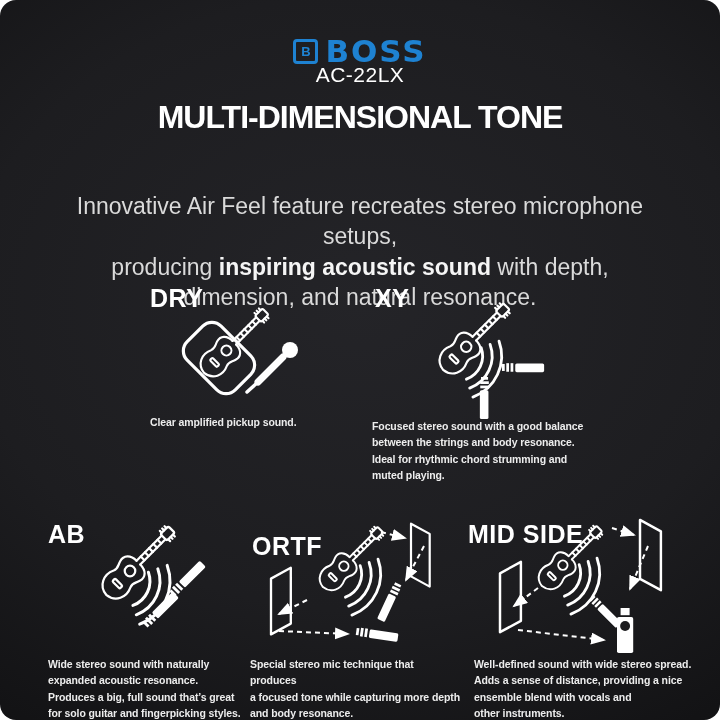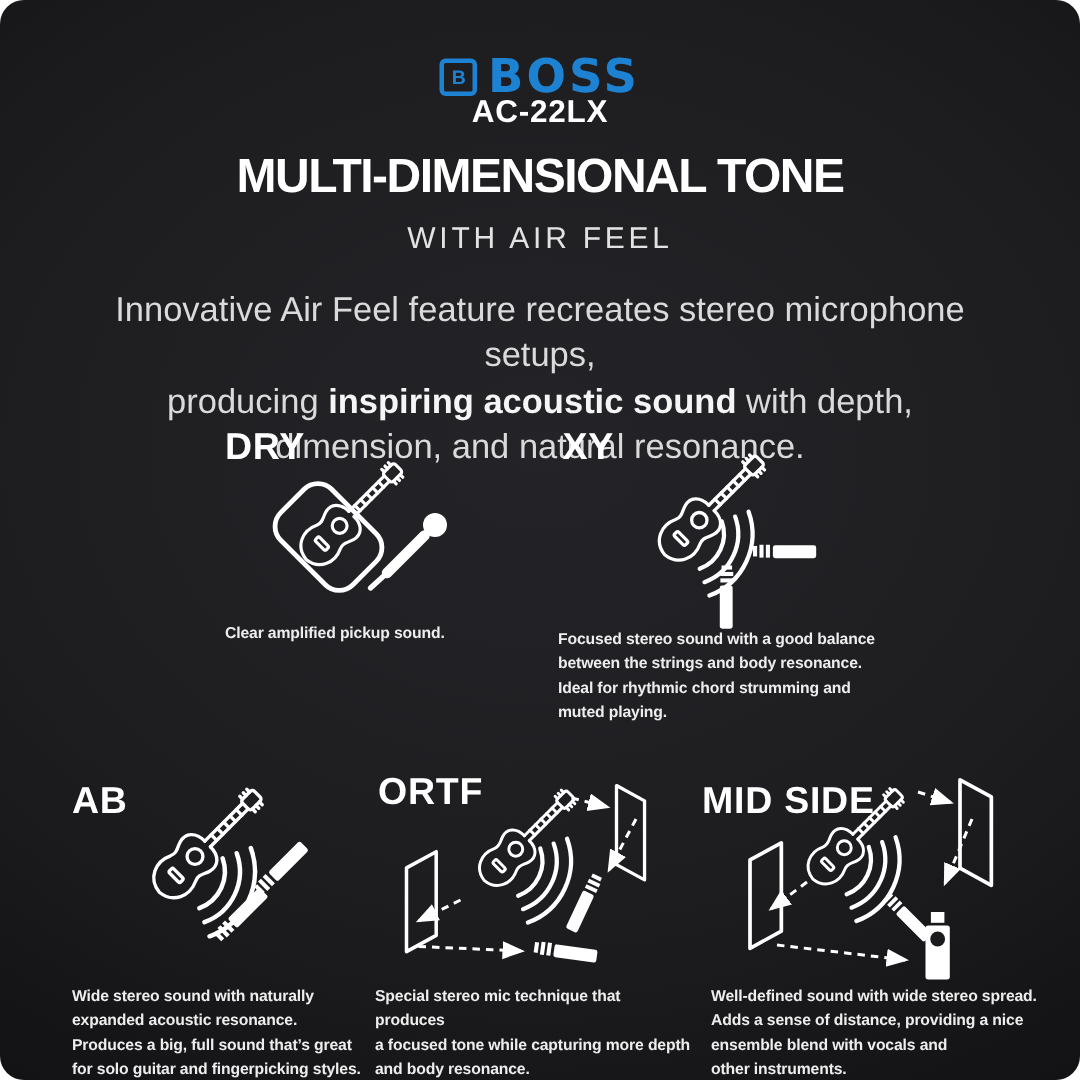--- a/index.html
+++ b/index.html
@@ -5,42 +5,42 @@
   html,body{margin:0;padding:0;background:#ffffff;}
   .canvas{
     position:relative;width:720px;height:720px;overflow:hidden;border-radius:16px;
     background:radial-gradient(120% 95% at 50% 42%, #242428 0%, #1d1d20 45%, #131315 72%, #0a0a0c 100%);
     font-family:"Liberation Sans", sans-serif;color:#ffffff;
   }
   
   .brand{position:absolute;top:33px;left:0;right:0;display:flex;justify-content:center;align-items:center;gap:7px;}
   .brand-square{width:19px;height:19px;border:3px solid #1e82d2;border-radius:4px;display:flex;align-items:center;justify-content:center;color:#1e82d2;font-weight:bold;font-size:13px;line-height:1;}
   .brand-word{color:#1e82d2;font-size:31px;font-weight:bold;letter-spacing:2px;font-family:"DejaVu Sans", sans-serif;}
-  .model{position:absolute;top:63px;left:0;right:0;text-align:center;font-size:21px;font-weight:bold;letter-spacing:.5px;}
+  .model{position:absolute;top:63px;left:0;right:0;text-align:center;font-size:21px;font-weight:normal;letter-spacing:.5px;}
   
   .title{position:absolute;top:99px;left:0;right:0;text-align:center;font-size:32px;font-weight:bold;letter-spacing:-1px;}
   .subtitle{position:absolute;top:148px;left:0;right:0;text-align:center;font-size:20px;font-weight:400;letter-spacing:2.5px;color:#e2e2e2;}
   .intro{position:absolute;top:191px;left:40px;right:40px;text-align:center;font-size:23px;line-height:1.32;color:#dadada;white-space:pre-line;}
   .intro b{color:#f5f5f5;}
   
   .mode{position:absolute;}
   .mode-label{position:absolute;font-size:25px;font-weight:bold;letter-spacing:.5px;}
   .mode-caption{position:absolute;font-size:10.5px;font-weight:bold;line-height:1.55;color:#ededed;letter-spacing:-.1px;white-space:pre-line;}
   svg.diagram{position:absolute;left:0;top:0;overflow:visible;}
   #dry{left:118px;top:280px;width:235px;height:230px;}
   #dry .mode-label{left:32px;top:4px;}
   #dry .mode-caption{left:32px;top:134px;width:195px;}
   #xy{left:355px;top:280px;width:265px;height:230px;}
   #xy .mode-label{left:20px;top:4px;}
   #xy .mode-caption{left:17px;top:138px;width:215px;}
   #ab{left:40px;top:514px;width:210px;height:206px;}
   #ab .mode-label{left:8px;top:6px;}
   #ab .mode-caption{left:8px;top:142px;width:200px;}
   #ortf{left:245px;top:514px;width:215px;height:206px;}
-  #ortf .mode-label{left:7px;top:0;}
+  #ortf .mode-label{left:7px;top:18px;}
   #ortf .mode-caption{left:5px;top:142px;width:210px;}
   #midside{left:462px;top:514px;width:235px;height:206px;}
   #midside .mode-label{left:6px;top:6px;}
   #midside .mode-caption{left:12px;top:142px;width:218px;}
   .defs-holder{position:absolute;width:0;height:0;}
 </style>
 </head>
 <body>
 
 <div class="canvas">
@@ -91,21 +91,20 @@
 
   <div class="brand">
     <span class="brand-square">
         <span>B</span>
       </span>
     <span class="brand-word">BOSS</span>
   </div>
   <div class="model">AC-22LX</div>
 
   <div class="title">MULTI-DIMENSIONAL TONE</div>
-  <div class="subtitle">WITH AIR FEEL</div>
   <div class="intro"><span>Innovative Air Feel feature recreates stereo microphone setups,
 producing </span><b>inspiring acoustic sound</b><span> with depth,
 dimension, and natural resonance.</span></div>
 
   <div class="mode" id="xy">
     <div class="mode-label">XY</div>
     <svg class="diagram" width="265" height="230" viewBox="0 0 265 230">
       <g>
           <use href="#guitar" transform="translate(118,60) rotate(45) scale(0.64) translate(-32,-75)"></use>
         </g>

